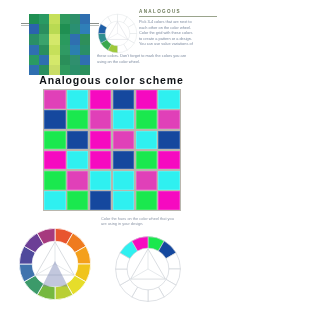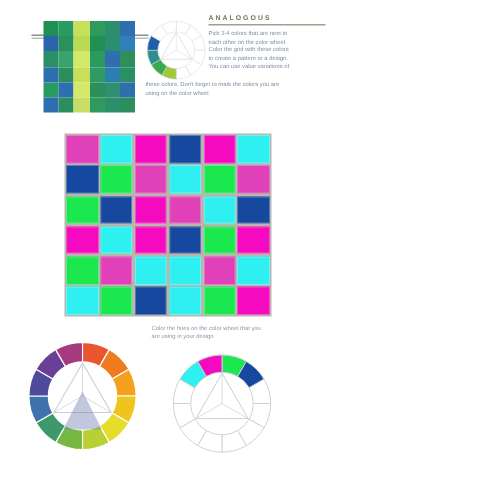--- a/index.html
+++ b/index.html
@@ -249,20 +249,21 @@
           <p>You can use value variations of</p>
         </div>
     </div>
 
     <div class="header-overflow" id="header-overflow">
         <p>these colors. Don't forget to mark the colors you are</p>
         <p>using on the color wheel.</p>
       </div>
   </div>
 
+  <div class="main-title">Analogous color scheme</div>
 
   <div class="main-grid" id="main-grid">
       <div class="cell" style="background: rgb(224, 64, 184);"></div>
       <div class="cell" style="background: rgb(47, 240, 240);"></div>
       <div class="cell" style="background: rgb(246, 10, 192);"></div>
       <div class="cell" style="background: rgb(21, 72, 158);"></div>
       <div class="cell" style="background: rgb(246, 10, 192);"></div>
       <div class="cell" style="background: rgb(47, 240, 240);"></div>
       <div class="cell" style="background: rgb(21, 72, 158);"></div>
       <div class="cell" style="background: rgb(26, 232, 78);"></div>

